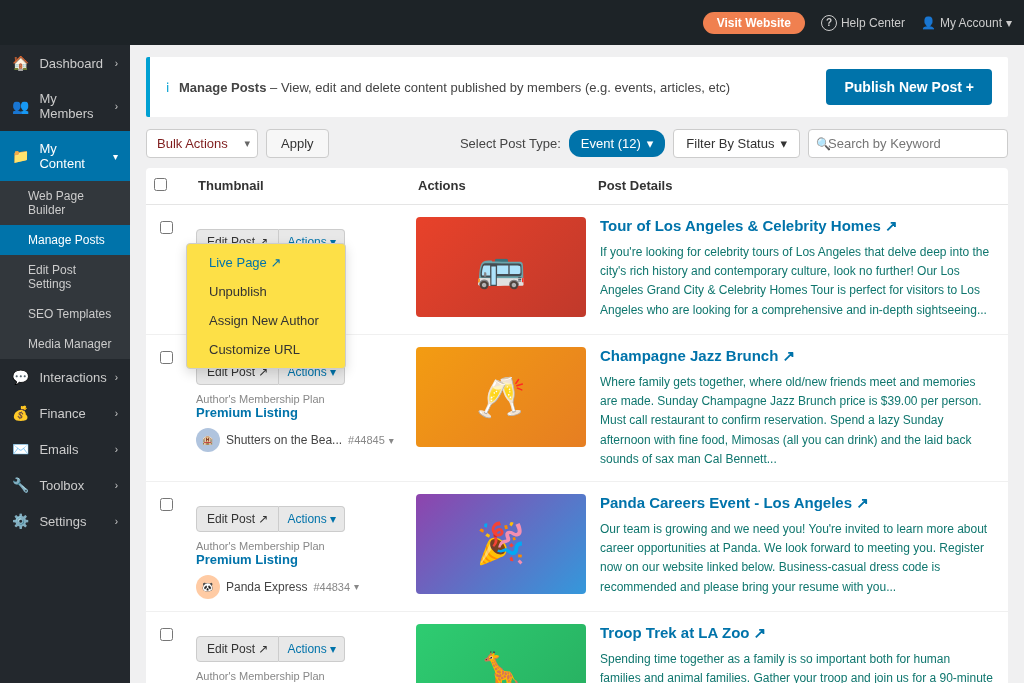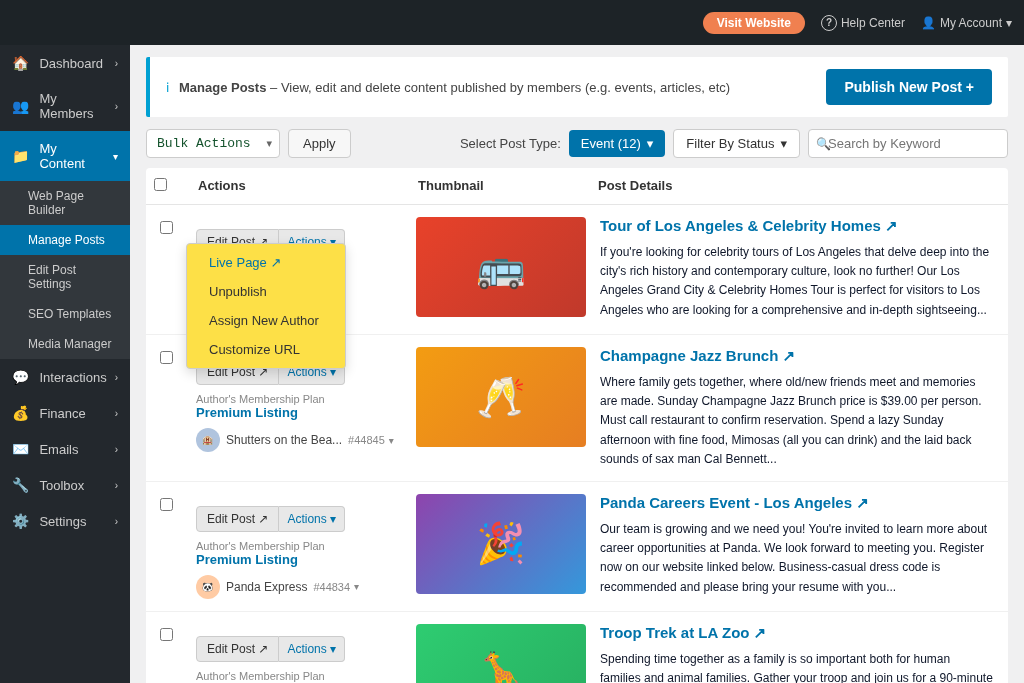--- a/index.html
+++ b/index.html
@@ -30,24 +30,24 @@
     .info-bar { background: #fff; border-left: 4px solid #00a0d2; padding: 12px 16px; display: flex; align-items: center; justify-content: space-between; margin-bottom: 12px; border-radius: 2px; }
     .info-bar-text { font-size: 13px; color: #444; }
     .info-bar-text strong { font-weight: 600; }
     .publish-btn { background: #0073aa; color: #fff; border: none; border-radius: 4px; padding: 10px 18px; font-size: 14px; font-weight: 600; cursor: pointer; display: flex; align-items: center; gap: 6px; }
 
     
     .toolbar { display: flex; align-items: center; gap: 8px; margin-bottom: 10px; flex-wrap: wrap; }
     .toolbar-left { display: flex; align-items: center; gap: 8px; }
     .toolbar-right { margin-left: auto; display: flex; align-items: center; gap: 8px; }
     .select-wrap { position: relative; display: inline-flex; align-items: center; }
-    .select-wrap select { appearance: none; background: #fff; border: 1px solid #ccc; border-radius: 4px; padding: 6px 28px 6px 10px; font-size: 13px; cursor: pointer; color: #14532d; font-family: Liberation Mono, monospace; }
+    .select-wrap select { appearance: none; background: #fff; border: 1px solid #ccc; border-radius: 4px; padding: 6px 28px 6px 10px; font-size: 13px; cursor: pointer; color: #7f1d1d; }
     .select-wrap::after { content: '▾'; position: absolute; right: 8px; pointer-events: none; color: #666; font-size: 11px; }
     .apply-btn { background: #f7f7f7; border: 1px solid #ccc; border-radius: 4px; padding: 6px 14px; font-size: 13px; cursor: pointer; color: #333; }
-    .post-type-btn { background: #0073aa; color: #fff; border: none; border-radius: 4px; padding: 6px 12px; font-size: 13px; cursor: pointer; display: flex; align-items: center; gap: 6px; }
+    .post-type-btn { background: #0073aa; color: #fff; border: none; border-radius: 12px; padding: 6px 12px; font-size: 13px; cursor: pointer; display: flex; align-items: center; gap: 6px; }
     .filter-btn { background: #fff; border: 1px solid #ccc; border-radius: 4px; padding: 6px 12px; font-size: 13px; cursor: pointer; display: flex; align-items: center; gap: 6px; color: #333; }
     .search-wrap { position: relative; }
     .search-wrap input { border: 1px solid #ccc; border-radius: 4px; padding: 6px 10px 6px 19px; font-size: 13px; width: 200px; color: #333; }
     .search-wrap::before { content: '🔍'; position: absolute; left: 8px; top: 50%; transform: translateY(-50%); font-size: 12px; }
     .select-post-type-label { font-size: 13px; color: #444; white-space: nowrap; }
 
     
     .posts-table { background: #fff; border-radius: 4px; overflow: visible; }
     .table-header { display: grid; grid-template-columns: 40px 220px 180px 1fr; border-bottom: 1px solid #e5e5e5; padding: 10px 0; }
     .th { font-weight: 600; font-size: 13px; color: #333; padding: 0 12px; }
@@ -77,21 +77,21 @@
     .dropdown-menu-item.danger { color: #d63638; }
     .dropdown-menu-item.link-item { color: #0073aa; }
 
     
     .thumbnail-cell { padding: 12px 10px; }
     .thumb-placeholder { width: 170px; height: 100px; border-radius: 4px; display: flex; align-items: center; justify-content: center; font-size: 28px; }
 
     
     .post-details-cell { padding: 12px 14px; }
     .post-title { font-size: 15px; font-weight: 600; color: #0073aa; margin-bottom: 8px; cursor: pointer; display: flex; align-items: center; gap: 4px; }
-    .post-excerpt { font-size: 12px; color: #0f172a; line-height: 1.6; }
+    .post-excerpt { font-size: 12px; color: #0f766e; line-height: 1.6; }
 
     
     .thumb-1 { background: linear-gradient(135deg, #e8422a 0%, #c0392b 100%); }
     .thumb-2 { background: linear-gradient(135deg, #f39c12 0%, #e67e22 100%); }
     .thumb-3 { background: linear-gradient(135deg, #8e44ad 0%, #3498db 100%); }
     .thumb-4 { background: linear-gradient(135deg, #2ecc71 0%, #27ae60 100%); }
 
     
     .help-circle { display: inline-flex; align-items: center; justify-content: center; width: 16px; height: 16px; border-radius: 50%; border: 1px solid #ccc; color: #ccc; font-size: 10px; font-weight: bold; }
 
@@ -205,22 +205,22 @@
           </div>
         </div>
       </div>
 
       <div class="posts-table">
 
         <div class="table-header">
           <div>
             <input type="checkbox" style="margin: 0px 8px;">
           </div>
+          <div class="th">Thumbnail</div>
           <div class="th">Actions</div>
-          <div class="th">Thumbnail</div>
           <div class="th">Post Details</div>
         </div>
 
         <div class="post-row">
           <div class="row-check">
             <input type="checkbox" style="">
           </div>
           <div class="actions-cell">
             <div class="btn-group">
               <button class="edit-post-btn">Edit Post ↗</button>

